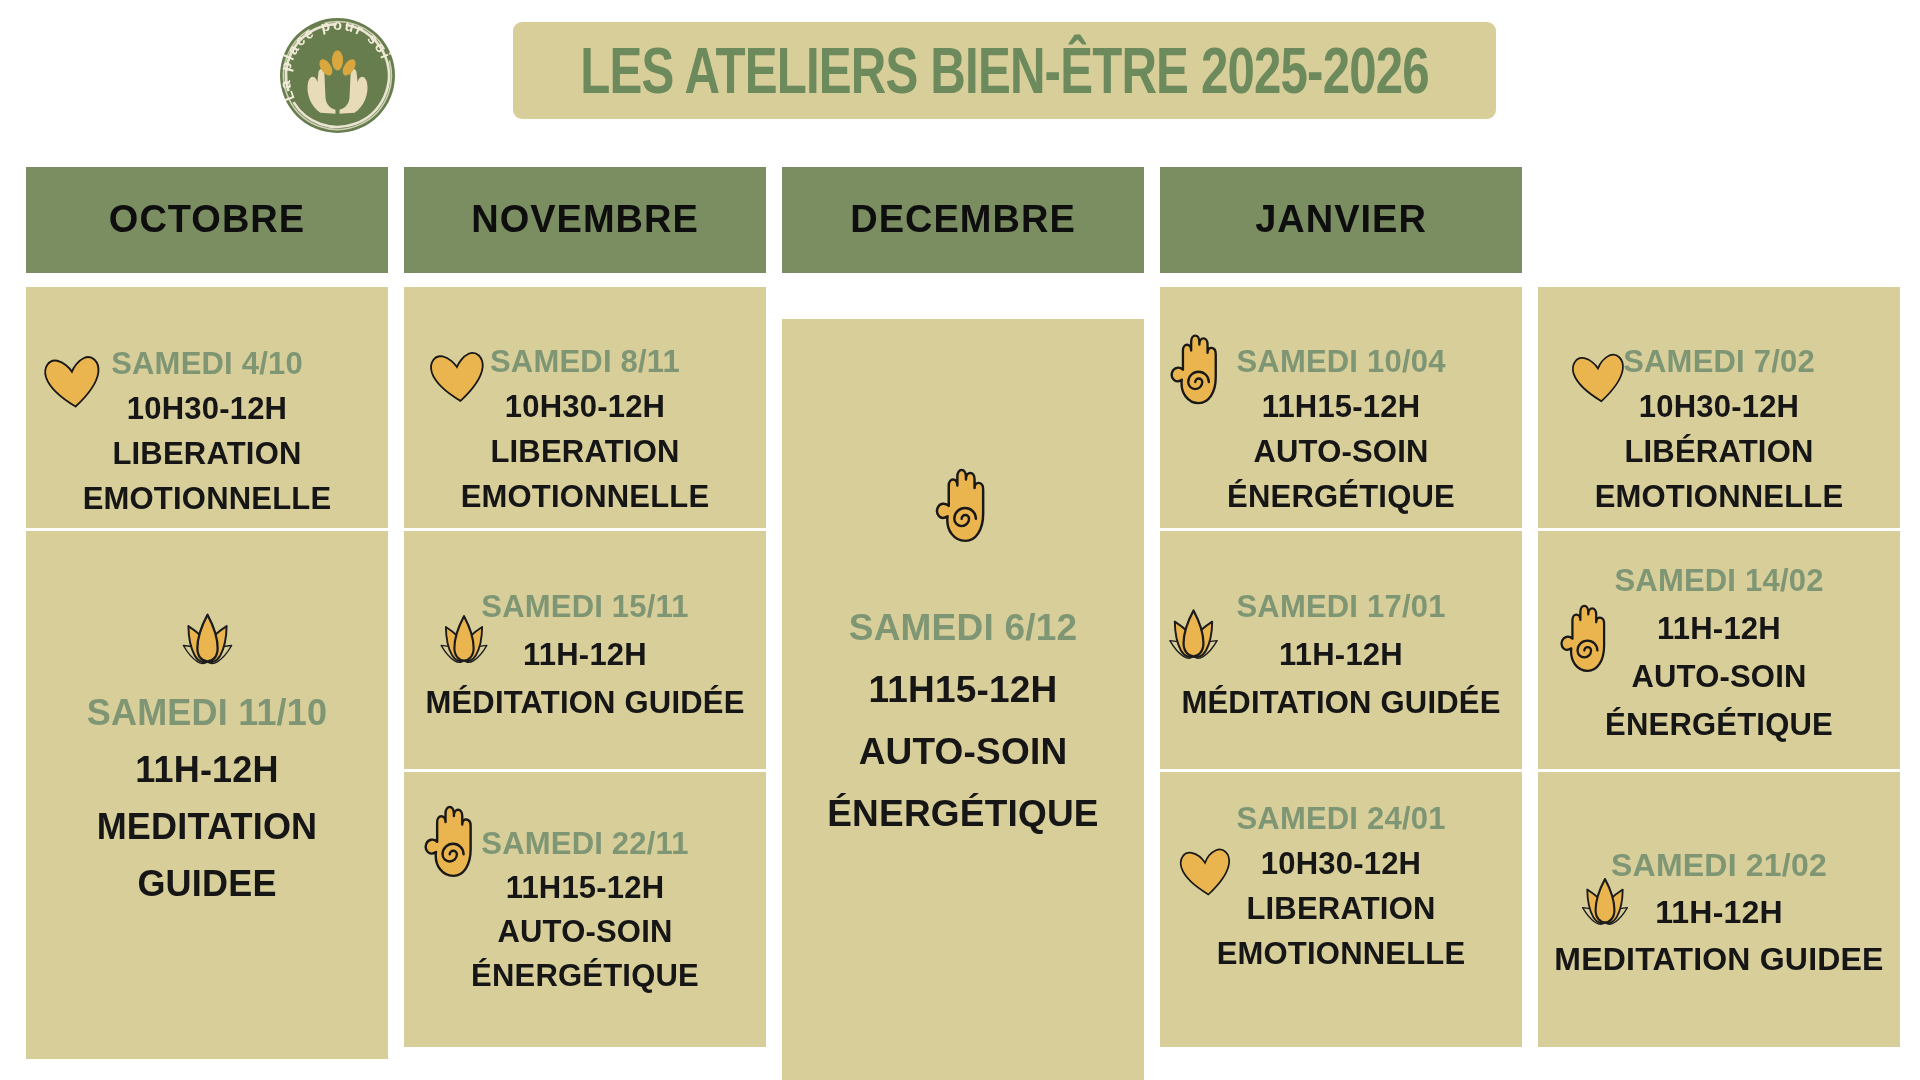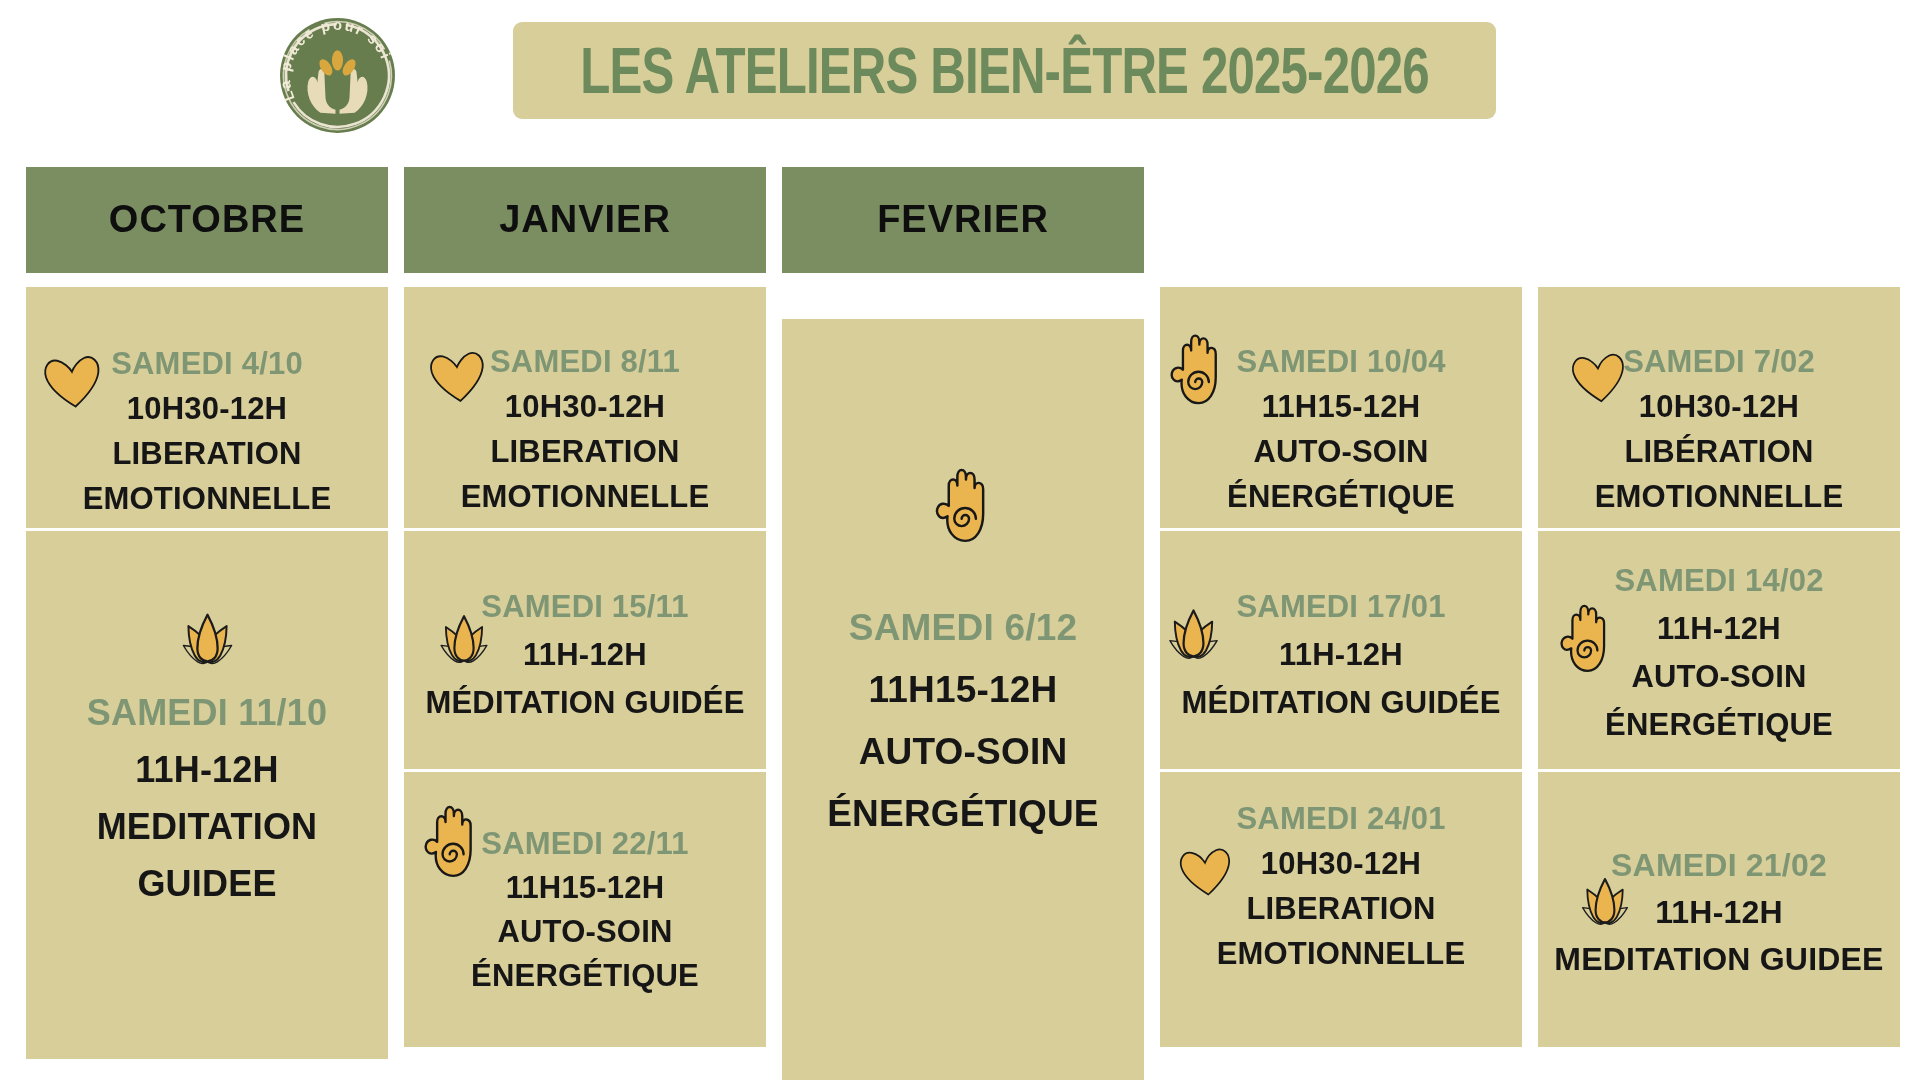--- a/index.html
+++ b/index.html
@@ -92,22 +92,23 @@
   </svg>
 
   <div class="title-banner">
     <span class="title">LES ATELIERS BIEN-ÊTRE 2025-2026</span>
   </div>
 
   <div class="calendar">
 
     <div class="months-row">
       <div class="month-header">OCTOBRE</div>
+      <div class="month-header">NOVEMBRE</div>
+      <div class="month-header">DECEMBRE</div>
       <div class="month-header">JANVIER</div>
-      <div class="month-header">FEVRIER</div>
     </div>
 
     <div class="cols-row">
 
       <div class="col">
         <div class="cell h241" style="--pt:54px">
           <svg class="icon tilt" style="left:14px;top:64px;width:66px" viewBox="0 0 64 60">
             <path d="M32 54 C20 45 9 34 6.5 23 C4.5 13 11 5.5 19 8 C25 10 30 16 32 20 C34 16 39 10 45 8 C53 5.5 59.5 13 57.5 23 C55 34 44 45 32 54 Z" fill="#eab54e" stroke="#181818" stroke-width="1.8"></path>
           </svg>
           <div class="date">SAMEDI 4/10</div>

